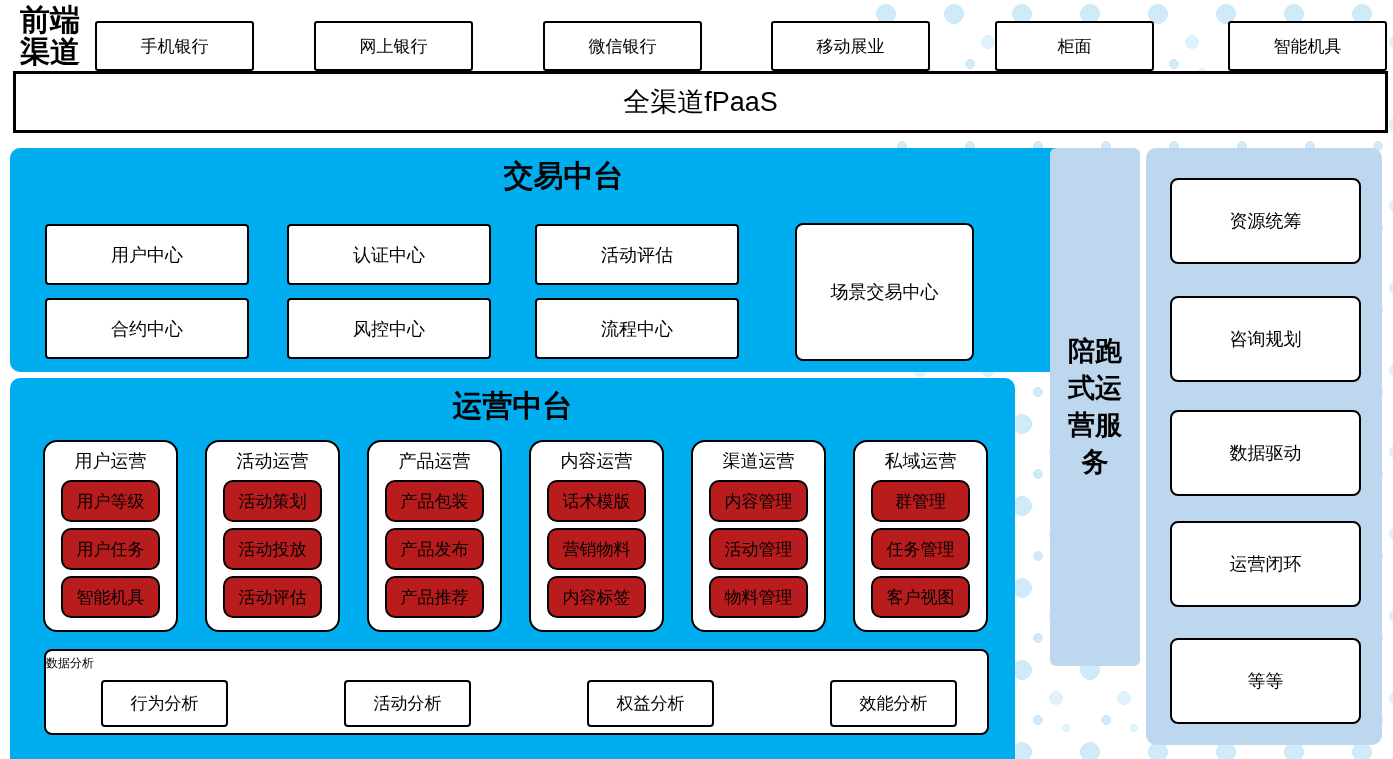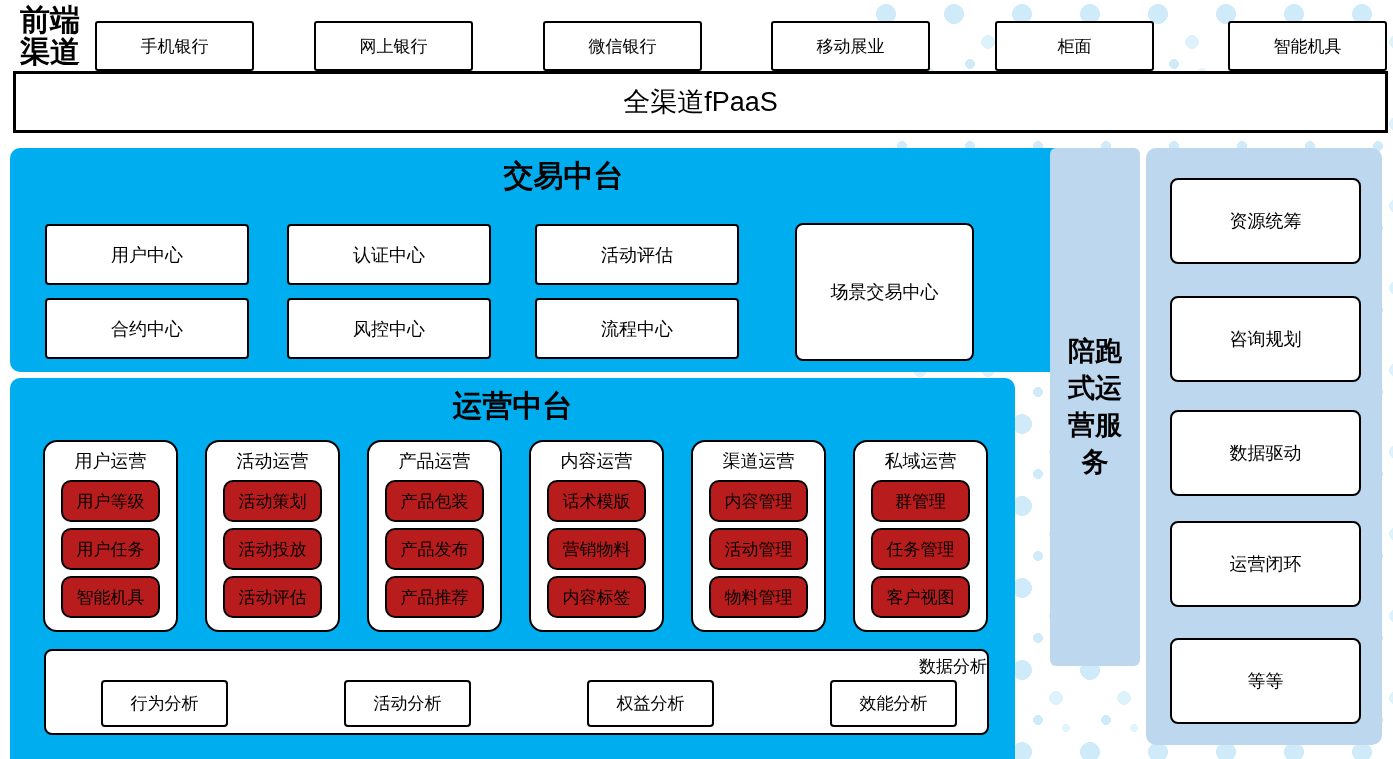--- a/index.html
+++ b/index.html
@@ -60,21 +60,21 @@
   .opcol .coltitle{margin:8px 0 5px 0;font-size:18px;line-height:22px;}
   .opitem{
     width:95px;height:38px;margin:3px 0;background:#b91c1c;border:2px solid #000;border-radius:10px;
     display:flex;align-items:center;justify-content:center;font-size:17px;flex:none;
   }
   
   .analysis{
     position:absolute;left:34px;top:271px;width:941px;height:82px;background:#fff;
     border:2px solid #000;border-radius:8px;
   }
-  .analysis .antitle{position:absolute;left:0;right:0;top:4px;text-align:right;font-size:17px;}
+  .analysis .antitle{position:absolute;left:0;right:0;top:4px;text-align:left;font-size:12px;}
   .anitem{width:123px;height:43px;top:29px;border-radius:4px;font-size:17px;}
   .an0{left:55px}.an1{left:298px}.an2{left:541px}.an3{left:784px}
   
   .sidebar{
     left:1037px;top:148px;width:90px;height:518px;background:#BDD7EE;border-radius:6px;
     display:flex;align-items:center;justify-content:center;margin-left:13px;
   }
   .sidebar .vtext{
     width:58px;font-size:27px;line-height:37px;font-weight:600;text-align:center;word-break:break-all;
   }

